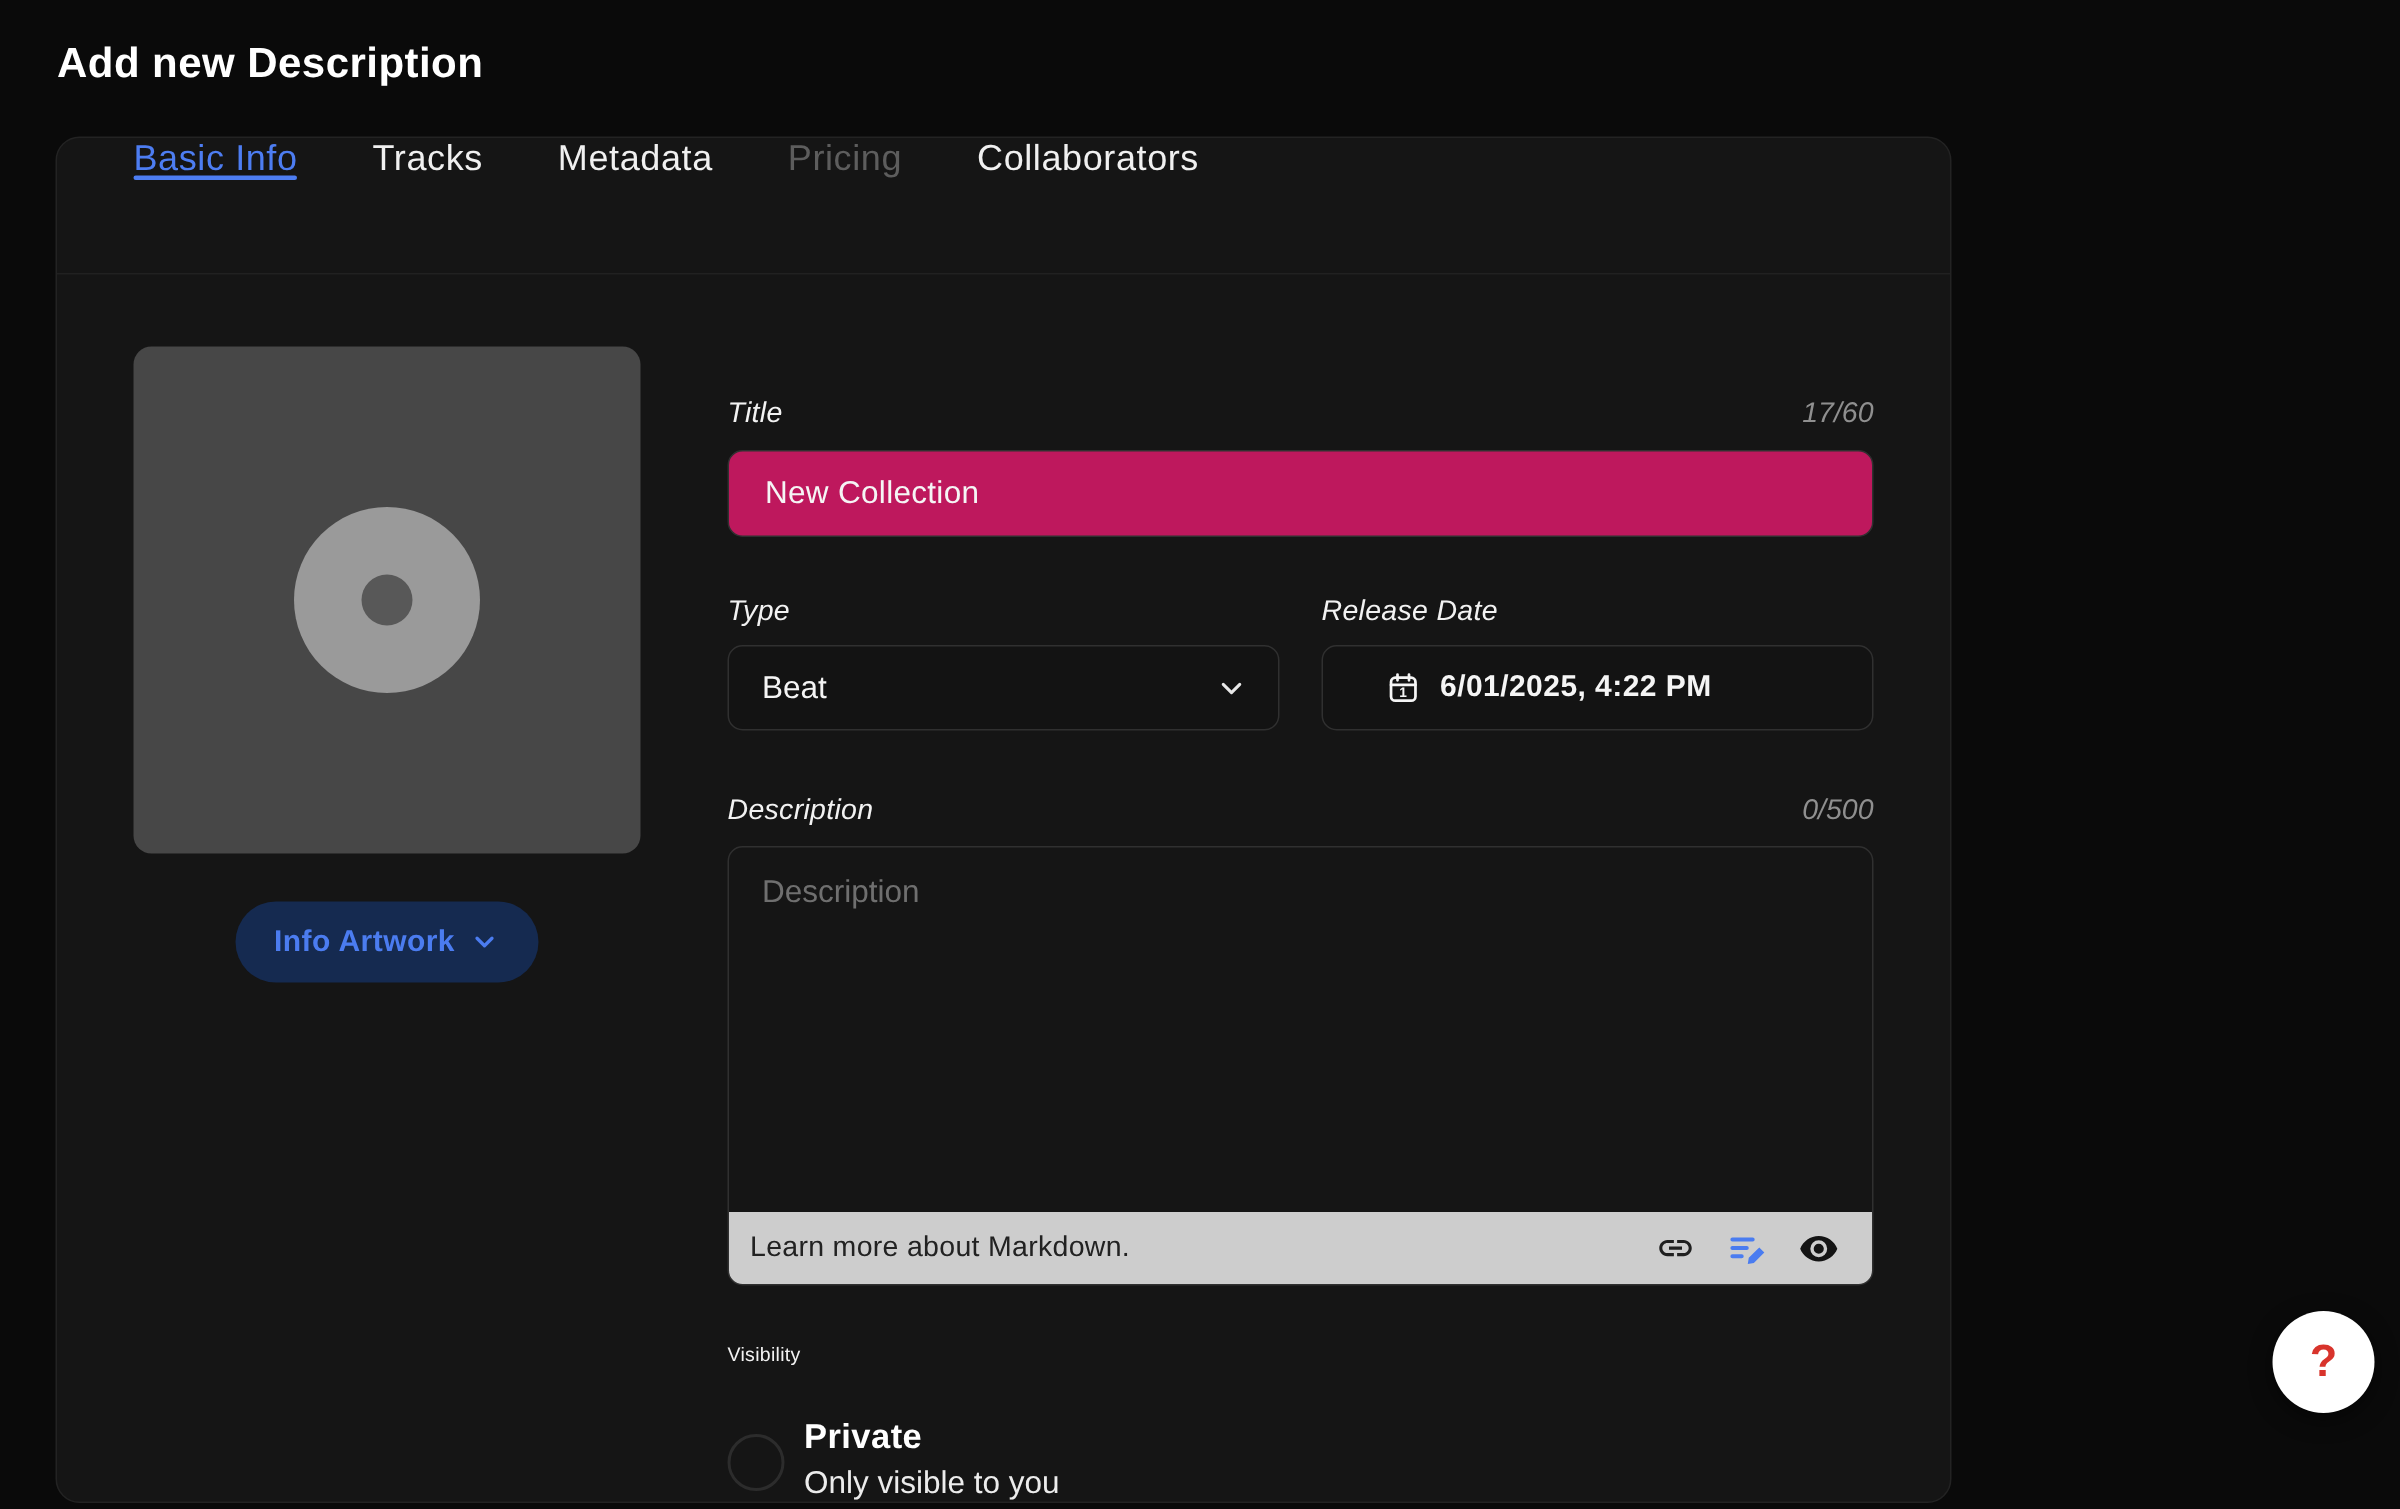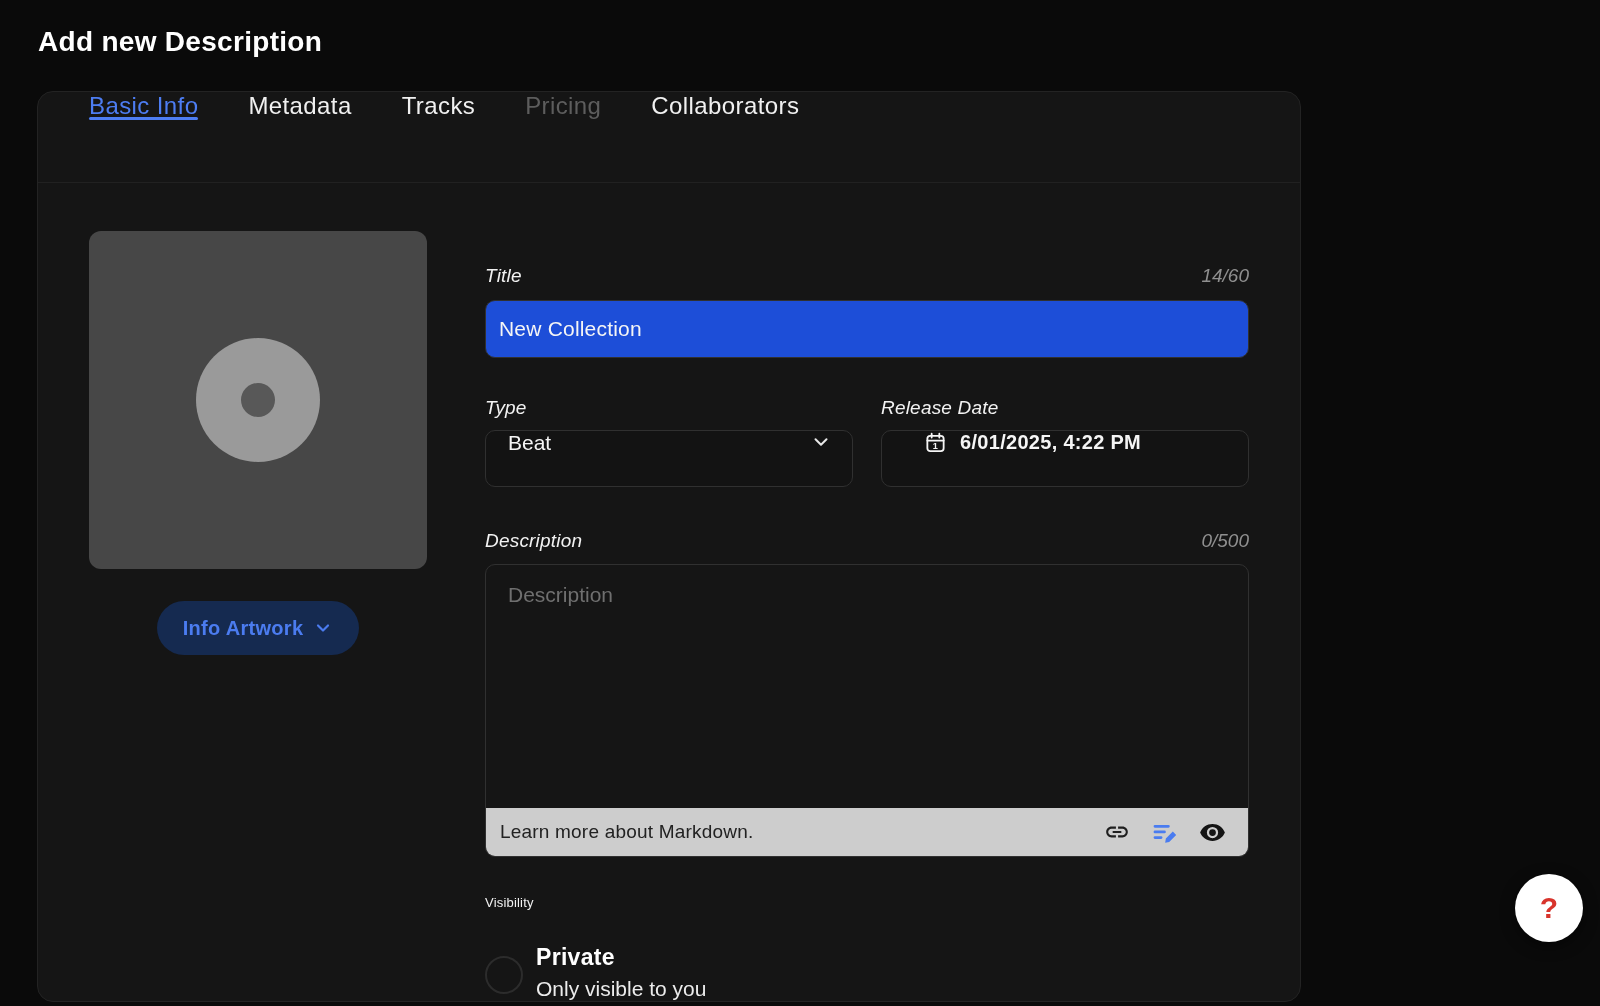--- a/index.html
+++ b/index.html
@@ -96,39 +96,39 @@
   .label-row {
     display: flex; justify-content: space-between; align-items: baseline;
     height: 20px; line-height: 20px; font-style: italic;
   }
   .field-label { font-size: 19px; font-weight: 500; color: #f2f2f2; letter-spacing: 0.2px; }
   .counter { font-size: 19px; color: #8f8f8f; }
   .row-title { margin-top: 35px; }
   .text-input {
     margin-top: 14px;
     width: 100%; height: 58px;
-    background: #1d4ed8;
+    background: #be185d;
     border: 1px solid #303030;
     border-radius: 10px;
     color: #f5f5f5;
     font-size: 21px;
     font-family: inherit;
     letter-spacing: 0.2px;
-    padding: 0 13px;
+    padding: 0 24px;
     outline: none;
   }
   .two-col { display: flex; gap: 28px; margin-top: 40px; }
   .two-col .col { width: 368px; flex: none; }
   .select-box, .date-btn {
     margin-top: 12px;
     width: 100%; height: 57px;
     background: #131313;
     border: 1px solid #303030;
     border-radius: 10px;
-    display: flex; align-items: flex-start;
+    display: flex; align-items: center;
     color: #f5f5f5;
     font-family: inherit;
     cursor: pointer;
   }
   .select-box { justify-content: space-between; padding: 0 20px 0 22px; font-size: 21px; }
   .select-box .chev { color: #e8e8e8; }
   .date-btn { padding-left: 42px; gap: 13px; font-size: 20px; font-weight: 600; letter-spacing: 0.3px; }
   .row-desc { margin-top: 44px; }
   .desc-box {
     margin-top: 13px;
@@ -201,22 +201,22 @@
 </style>
 </head>
 <body>
 
 <h1 class="page-title">Add new Description</h1>
 
 <section class="panel">
 
   <nav class="tab-bar">
     <button class="tab active">Basic Info</button>
+    <button class="tab">Tracks</button>
     <button class="tab">Metadata</button>
-    <button class="tab">Tracks</button>
     <button class="tab disabled">Pricing</button>
     <button class="tab">Collaborators</button>
   </nav>
 
   <div class="content">
 
     <div class="left-col">
       <div class="artwork">
         <div class="disc">
           <div class="disc-hole"></div>
@@ -229,21 +229,21 @@
               <path d="M6 9l6 6 6-6"></path>
             </svg>
         </span>
       </button>
     </div>
 
     <div class="right-col">
 
       <div class="label-row row-title">
         <span class="field-label">Title</span>
-        <span class="counter">14/60</span>
+        <span class="counter">17/60</span>
       </div>
       <input class="text-input" type="text" value="New Collection" style="">
 
       <div class="two-col">
         <div class="col">
           <div class="label-row">
             <span class="field-label">Type</span>
           </div>
           <div class="select-box">
             <span>Beat</span>

